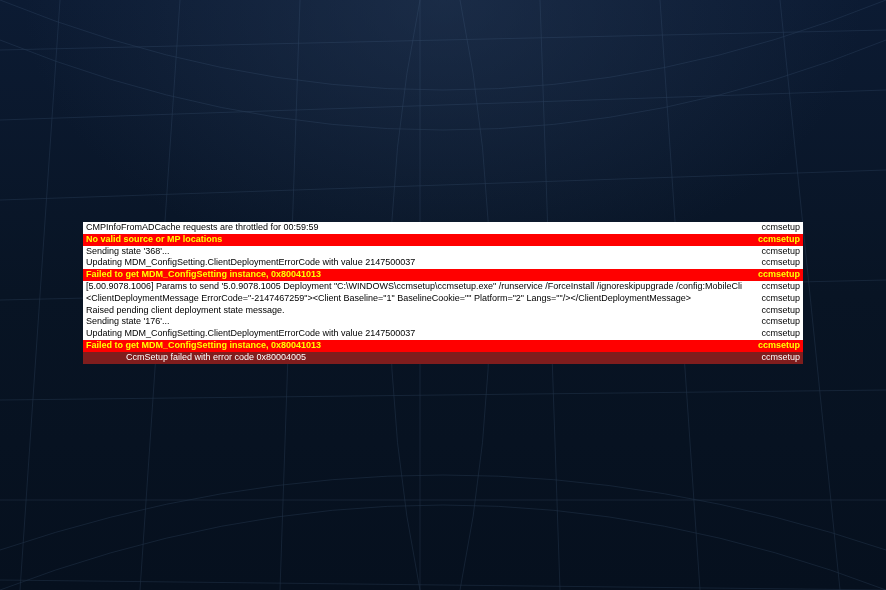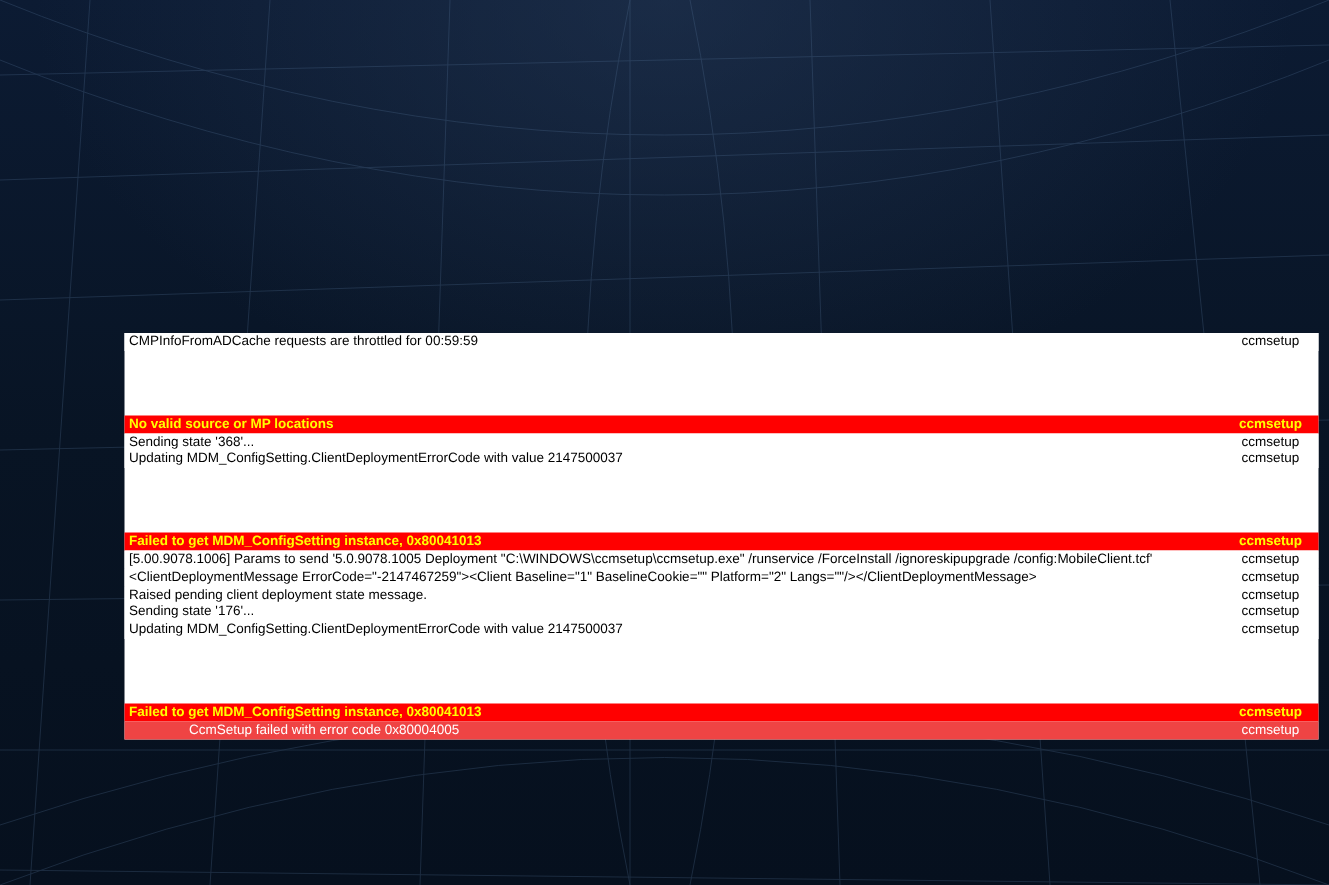--- a/index.html
+++ b/index.html
@@ -20,21 +20,21 @@
     position: absolute;
     inset: 0;
     width: 100%;
     height: 100%;
     opacity: 0.28;
   }
   .log-panel {
     position: absolute;
     left: 83px;
     top: 222px;
-    width: 796px;
+    width: 720px;
     background: #ffffff;
     font-size: 9px;
     line-height: 11.8px;
     color: #000;
   }
   .log-row {
     display: flex;
     align-items: stretch;
     min-height: 11.8px;
     padding: 0 3px;
@@ -42,27 +42,27 @@
   }
   .msg {
     flex: 1 1 auto;
     white-space: nowrap;
     overflow: hidden;
     text-overflow: clip;
     padding-right: 6px;
   }
   .comp {
     flex: 0 0 58px;
-    text-align: center;
+    text-align: right;
     white-space: nowrap;
   }
   .row-normal { background: #ffffff; color: #000000; }
-  .row-error  { background: #ff0000; color: #ffff00; font-weight: 600; margin-top: 43px; }
+  .row-error  { background: #ff0000; color: #ffff00; font-weight: 600; }
   .row-error .comp { color: #ffff00; }
-  .row-info   { background: #ef4444; color: #ffffff; font-weight: 500; padding-left: 43px; }
+  .row-info   { background: #7f1d1d; color: #ffffff; font-weight: 500; padding-left: 43px; }
   .row-info .comp { color: #ffffff; }
 </style>
 </head>
 <body>
 
 <div class="bg">
   <svg viewBox="0 0 886 590" preserveAspectRatio="none">
     <g stroke="#5a7aa0" stroke-width="0.6" fill="none">
 
       <line x1="0" y1="50" x2="886" y2="30"></line>

